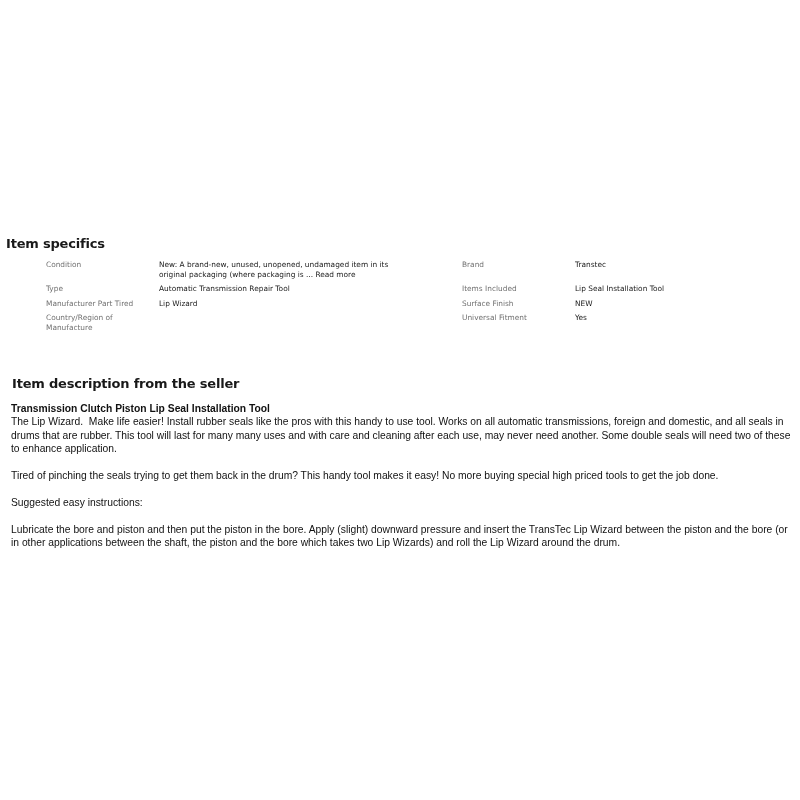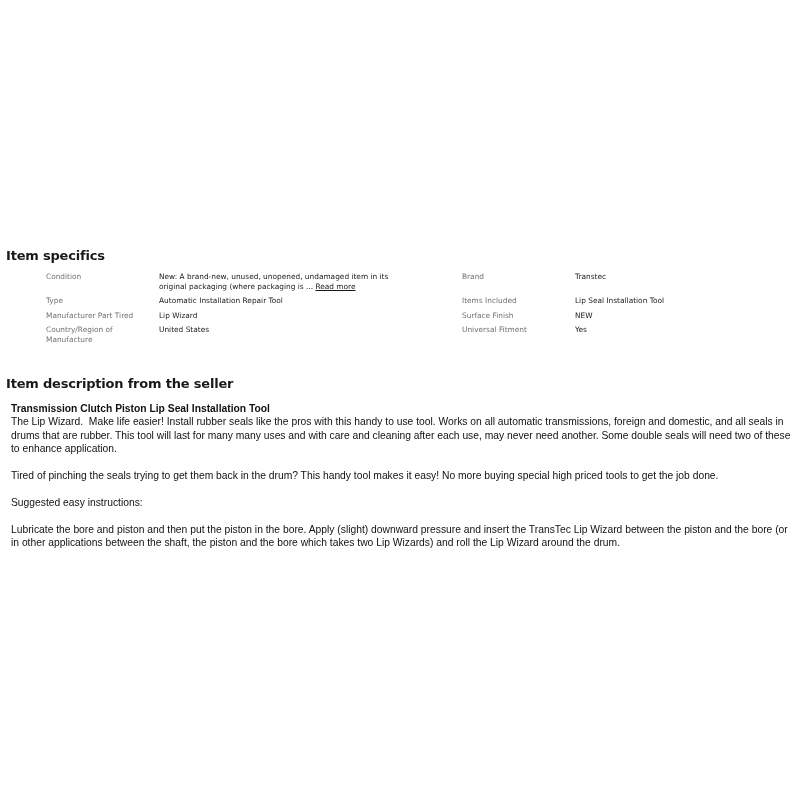--- a/index.html
+++ b/index.html
@@ -2,38 +2,38 @@
 <html><head>
   <meta charset="utf-8">
   <style>
     * { box-sizing: border-box; margin: 0; padding: 0; }
     html, body {
       width: 800px; height: 800px; background: #ffffff; overflow: hidden;
       font-family: "Liberation Sans", sans-serif; color: #191919;
     }
     .page { position: relative; width: 800px; height: 800px; }
 
-    .specifics { position: absolute; left: 6px; top: 248px; width: 790px; }
+    .specifics { position: absolute; left: 6px; top: 236px; width: 790px; }
     .section-title {
       font-family: "DejaVu Sans", sans-serif;
       font-size: 13px; font-weight: bold; color: #191919;
       letter-spacing: -0.2px; line-height: 16px;
     }
     .spec-grid { position: relative; margin-top: 8px; }
     .spec-col { position: absolute; top: 0; width: 400px; }
     .spec-col.left { left: 0; }
     .spec-col.right { left: 416px; }
     .spec-row { display: flex; font-family: "DejaVu Sans", sans-serif; font-size: 7.4px; line-height: 10px; }
     .spec-label { width: 113px; color: #707070; flex: none; margin-left: 40px; }
     .spec-value { color: #191919; width: 250px; }
     .spec-row { margin-bottom: 4.3px; }
-    .read-more { color: #191919; text-decoration: underline; cursor: pointer; }
+    .read-more { color: #191919; cursor: pointer; }
 
     .desc-title {
-      position: absolute; left: 6px; top: 376px;
+      position: absolute; left: 12px; top: 376px;
       font-family: "DejaVu Sans", sans-serif;
       font-size: 13px; font-weight: bold; color: #191919; letter-spacing: -0.2px;
     }
     .desc-body {
       position: absolute; left: 11px; top: 402px; width: 785px;
       font-family: Liberation Sans, sans-serif; font-size: 10.3px; line-height: 13.4px; color: #111;
     }
     .desc-heading { font-weight: bold; }
     .desc-p { white-space: pre-wrap; }
     .gap { height: 13.4px; }
@@ -49,29 +49,28 @@
       <div class="spec-col left">
         <div class="spec-row">
           <span class="spec-label">Condition</span>
           <span class="spec-value">
             <span>New: A brand-new, unused, unopened, undamaged item in its original packaging (where packaging is ...</span>
             <a class="read-more">Read more</a>
           </span>
         </div>
         <div class="spec-row">
           <span class="spec-label">Type</span>
-          <span class="spec-value">Automatic Installation Repair Tool</span>
+          <span class="spec-value">Automatic Transmission Repair Tool</span>
         </div>
         <div class="spec-row">
           <span class="spec-label">Manufacturer Part Tired</span>
           <span class="spec-value">Lip Wizard</span>
         </div>
         <div class="spec-row">
           <span class="spec-label" style="width:113px;padding-right:30px">Country/Region of Manufacture</span>
-          <span class="spec-value">United States</span>
         </div>
       </div>
 
       <div class="spec-col right">
         <div class="spec-row" style="margin-bottom:14.3px">
           <span class="spec-label">Brand</span>
           <span class="spec-value">Transtec</span>
         </div>
         <div class="spec-row">
           <span class="spec-label">Items Included</span>

